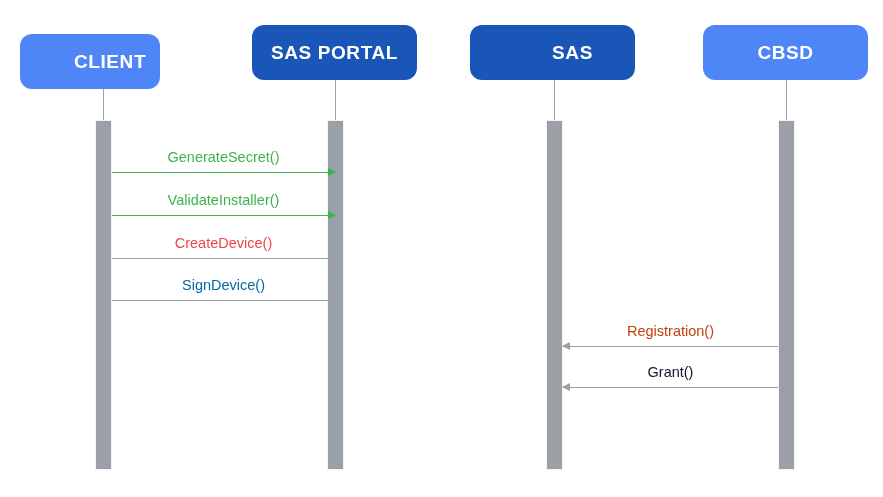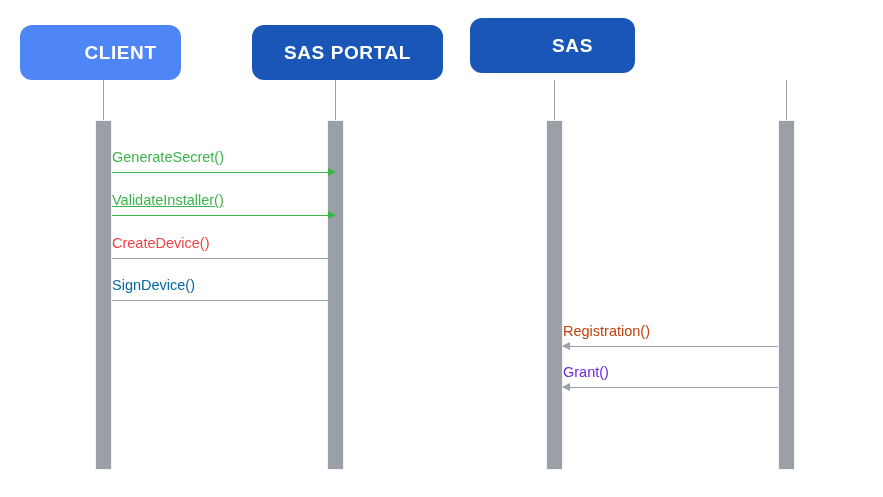--- a/index.html
+++ b/index.html
@@ -61,20 +61,21 @@
     left: 0;
     top: 0;
     height: 1px;
     width: 100%;
   }
   .msg-label {
     position: absolute;
     left: 0;
     width: 100%;
     bottom: 6px;
+    text-align: center;
     font-size: 14.5px;
     white-space: nowrap;
     line-height: 1.1;
   }
   .arrowhead {
     position: absolute;
     top: -4px;
     width: 0;
     height: 0;
     border-top: 4.5px solid transparent;
@@ -91,58 +92,61 @@
     border-right-style: solid;
   }
 </style>
 </head>
 <body>
 
 <div id="diagram" style="background: rgb(255, 255, 255);">
 
 <div class="lifeline" style="left: 103px; top: 80px; height: 40px; background: rgb(154, 160, 166);"></div>
     <div class="activation" style="left: 95px; top: 120px; height: 350px; background: rgb(154, 160, 166);"></div>
-    <div class="participant" style="left: 20px; top: 25px; width: 161px; height: 55px; background: rgb(79, 134, 247); color: rgb(255, 255, 255); padding-left: 40px;">
+    <div class="participant" style="left: 20px; top: 34px; width: 140px; height: 55px; background: rgb(79, 134, 247); color: rgb(255, 255, 255); padding-left: 40px;">
       <span>CLIENT</span>
     </div>
     <div class="lifeline" style="left: 335px; top: 80px; height: 40px; background: rgb(154, 160, 166);"></div>
     <div class="activation" style="left: 327px; top: 120px; height: 350px; background: rgb(154, 160, 166);"></div>
-    <div class="participant" style="left: 252px; top: 25px; width: 191px; height: 55px; background: rgb(26, 86, 184); color: rgb(255, 255, 255);">
+    <div class="participant" style="left: 252px; top: 25px; width: 165px; height: 55px; background: rgb(26, 86, 184); color: rgb(255, 255, 255);">
       <span>SAS PORTAL</span>
     </div>
     <div class="lifeline" style="left: 554px; top: 80px; height: 40px; background: rgb(154, 160, 166);"></div>
     <div class="activation" style="left: 546px; top: 120px; height: 350px; background: rgb(154, 160, 166);"></div>
-    <div class="participant" style="left: 470px; top: 18px; width: 165px; height: 55px; background: rgb(26, 86, 184); color: rgb(255, 255, 255); padding-left: 40px;">
+    <div class="participant" style="left: 470px; top: 25px; width: 165px; height: 55px; background: rgb(26, 86, 184); color: rgb(255, 255, 255); padding-left: 40px;">
       <span>SAS</span>
     </div>
     <div class="lifeline" style="left: 786px; top: 80px; height: 40px; background: rgb(154, 160, 166);"></div>
     <div class="activation" style="left: 778px; top: 120px; height: 350px; background: rgb(154, 160, 166);"></div>
+    <div class="participant" style="left: 703px; top: 25px; width: 165px; height: 55px; background: rgb(79, 134, 247); color: rgb(255, 255, 255);">
+      <span>CBSD</span>
+    </div>
     <div class="message" style="left: 112px; top: 172px; width: 223px;">
       <div class="msg-line" style="background: rgb(60, 180, 74);"></div>
       <div class="arrowhead right" style="border-left-color: rgb(60, 180, 74);"></div>
       <div class="msg-label" style="color: rgb(60, 180, 74);">GenerateSecret()</div>
     </div>
     <div class="message" style="left: 112px; top: 215px; width: 223px;">
       <div class="msg-line" style="background: rgb(60, 180, 74);"></div>
       <div class="arrowhead right" style="border-left-color: rgb(60, 180, 74);"></div>
-      <div class="msg-label" style="color: rgb(60, 180, 74); text-decoration: underline;">ValidateInstaller()</div>
+      <div class="msg-label" style="color: rgb(60, 180, 74);">ValidateInstaller()</div>
     </div>
     <div class="message" style="left: 112px; top: 258px; width: 223px;">
       <div class="msg-line" style="background: rgb(154, 160, 166);"></div>
       <div class="arrowhead right" style="border-left-color: rgb(154, 160, 166);"></div>
       <div class="msg-label" style="color: #ef4444;">CreateDevice()</div>
     </div>
     <div class="message" style="left: 112px; top: 300px; width: 223px;">
       <div class="msg-line" style="background: rgb(154, 160, 166);"></div>
       <div class="arrowhead right" style="border-left-color: rgb(154, 160, 166);"></div>
       <div class="msg-label" style="color: #0369a1;">SignDevice()</div>
     </div>
     <div class="message" style="left: 563px; top: 346px; width: 215px;">
       <div class="msg-line" style="background: rgb(154, 160, 166);"></div>
       <div class="arrowhead left" style="border-right-color: rgb(154, 160, 166);"></div>
       <div class="msg-label" style="color: #c2410c;">Registration()</div>
     </div>
     <div class="message" style="left: 563px; top: 387px; width: 215px;">
       <div class="msg-line" style="background: rgb(154, 160, 166);"></div>
       <div class="arrowhead left" style="border-right-color: rgb(154, 160, 166);"></div>
-      <div class="msg-label" style="color: #6d28d9;">Grant()</div>
+      <div class="msg-label" style="color: #0f172a;">Grant()</div>
     </div>
   </div>
 
 </body></html>

